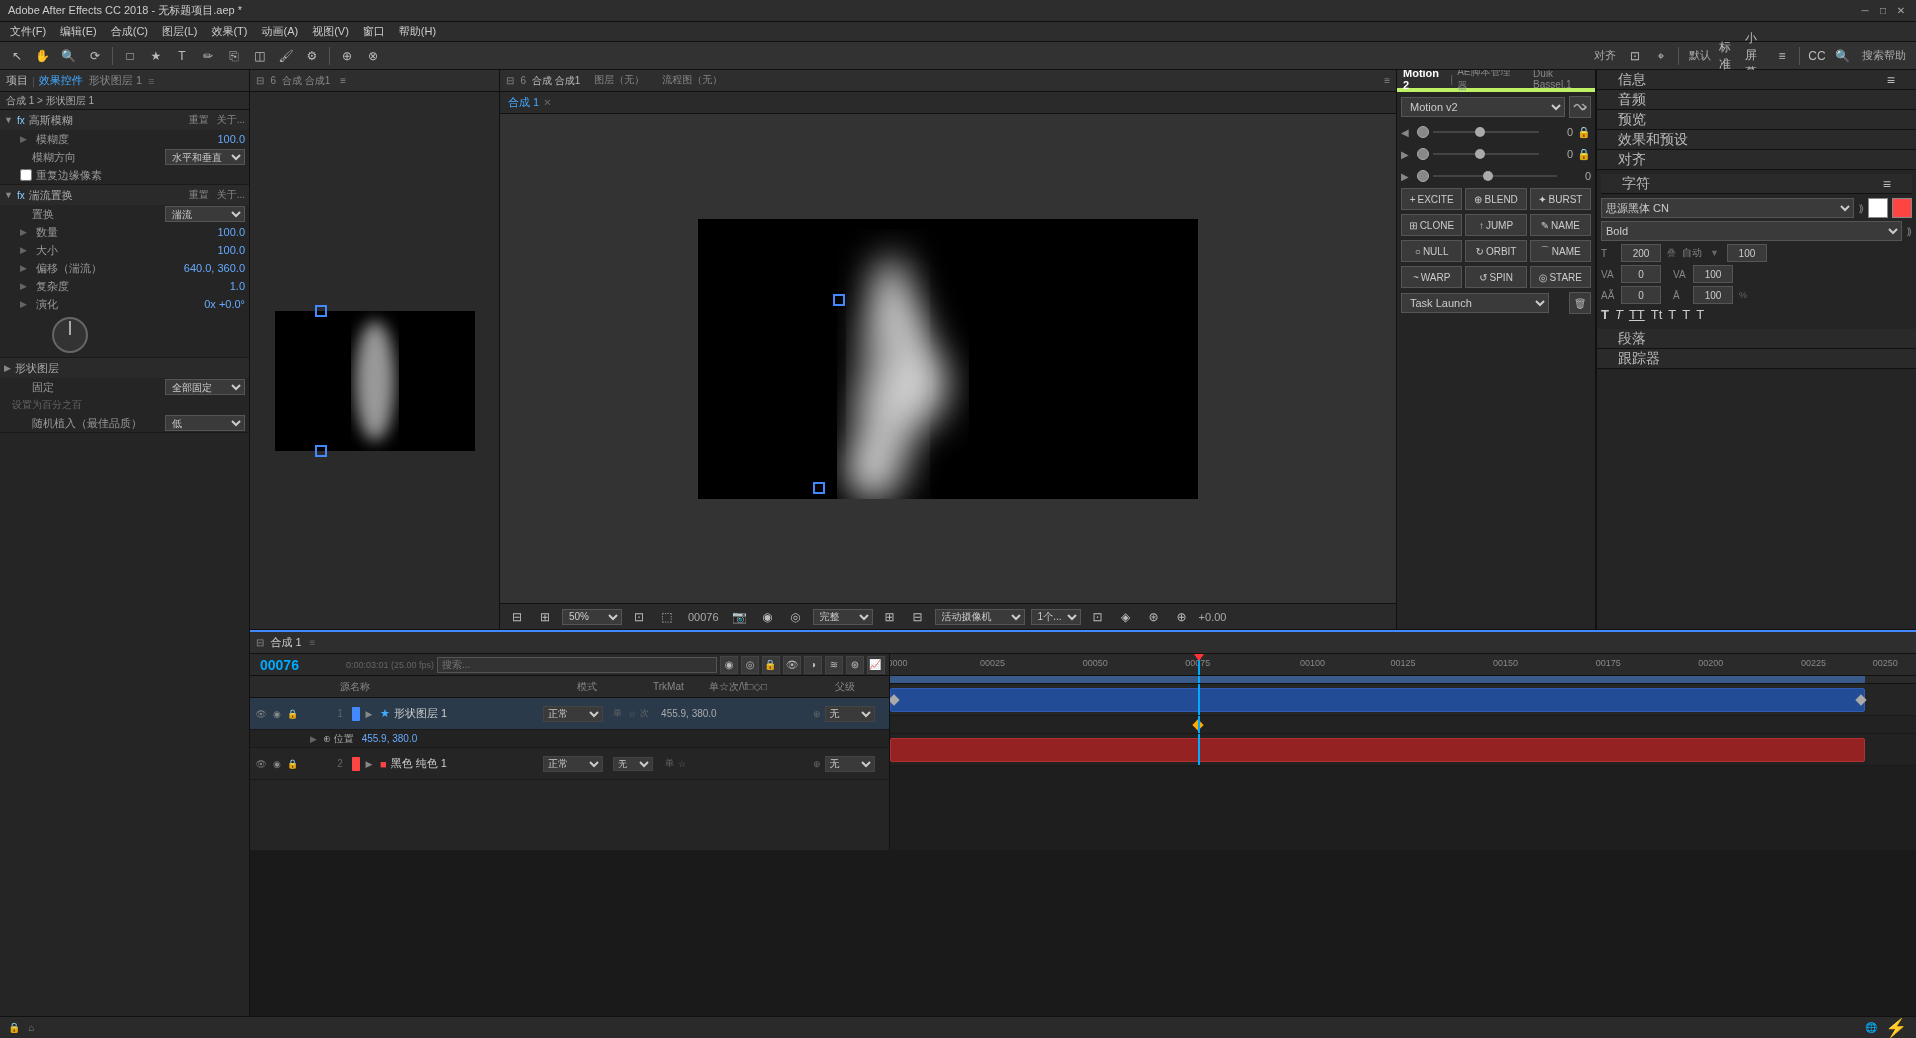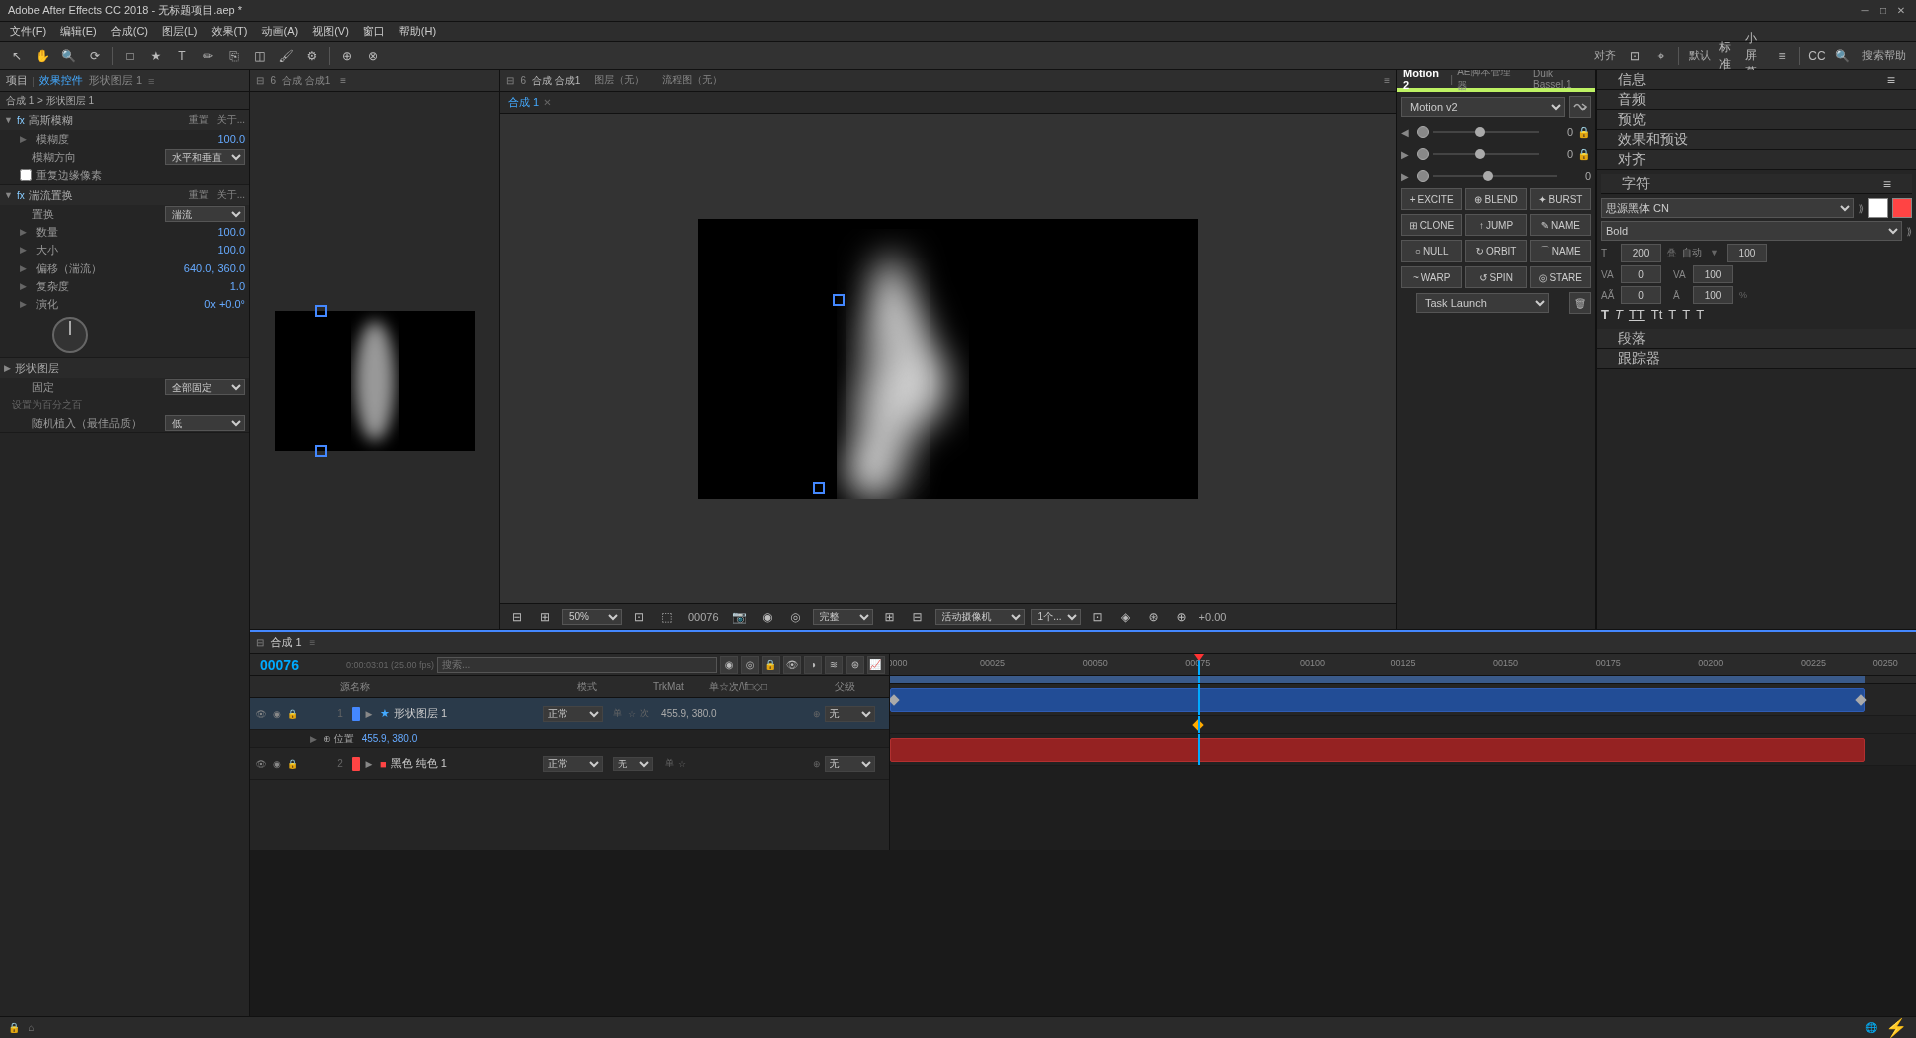--- a/index.html
+++ b/index.html
@@ -396,21 +396,20 @@
       align-items: center;
       justify-content: center;
       gap: 2px;
     }
 
     .m2-task-row {
       display: flex;
       align-items: center;
       gap: 20px;
       margin-top: 4px;
-      margin-left: 15px;
     }
 
     
     .char-panel-row {
       display: flex;
       align-items: center;
       gap: 4px;
       margin-bottom: 3px;
     }
 

